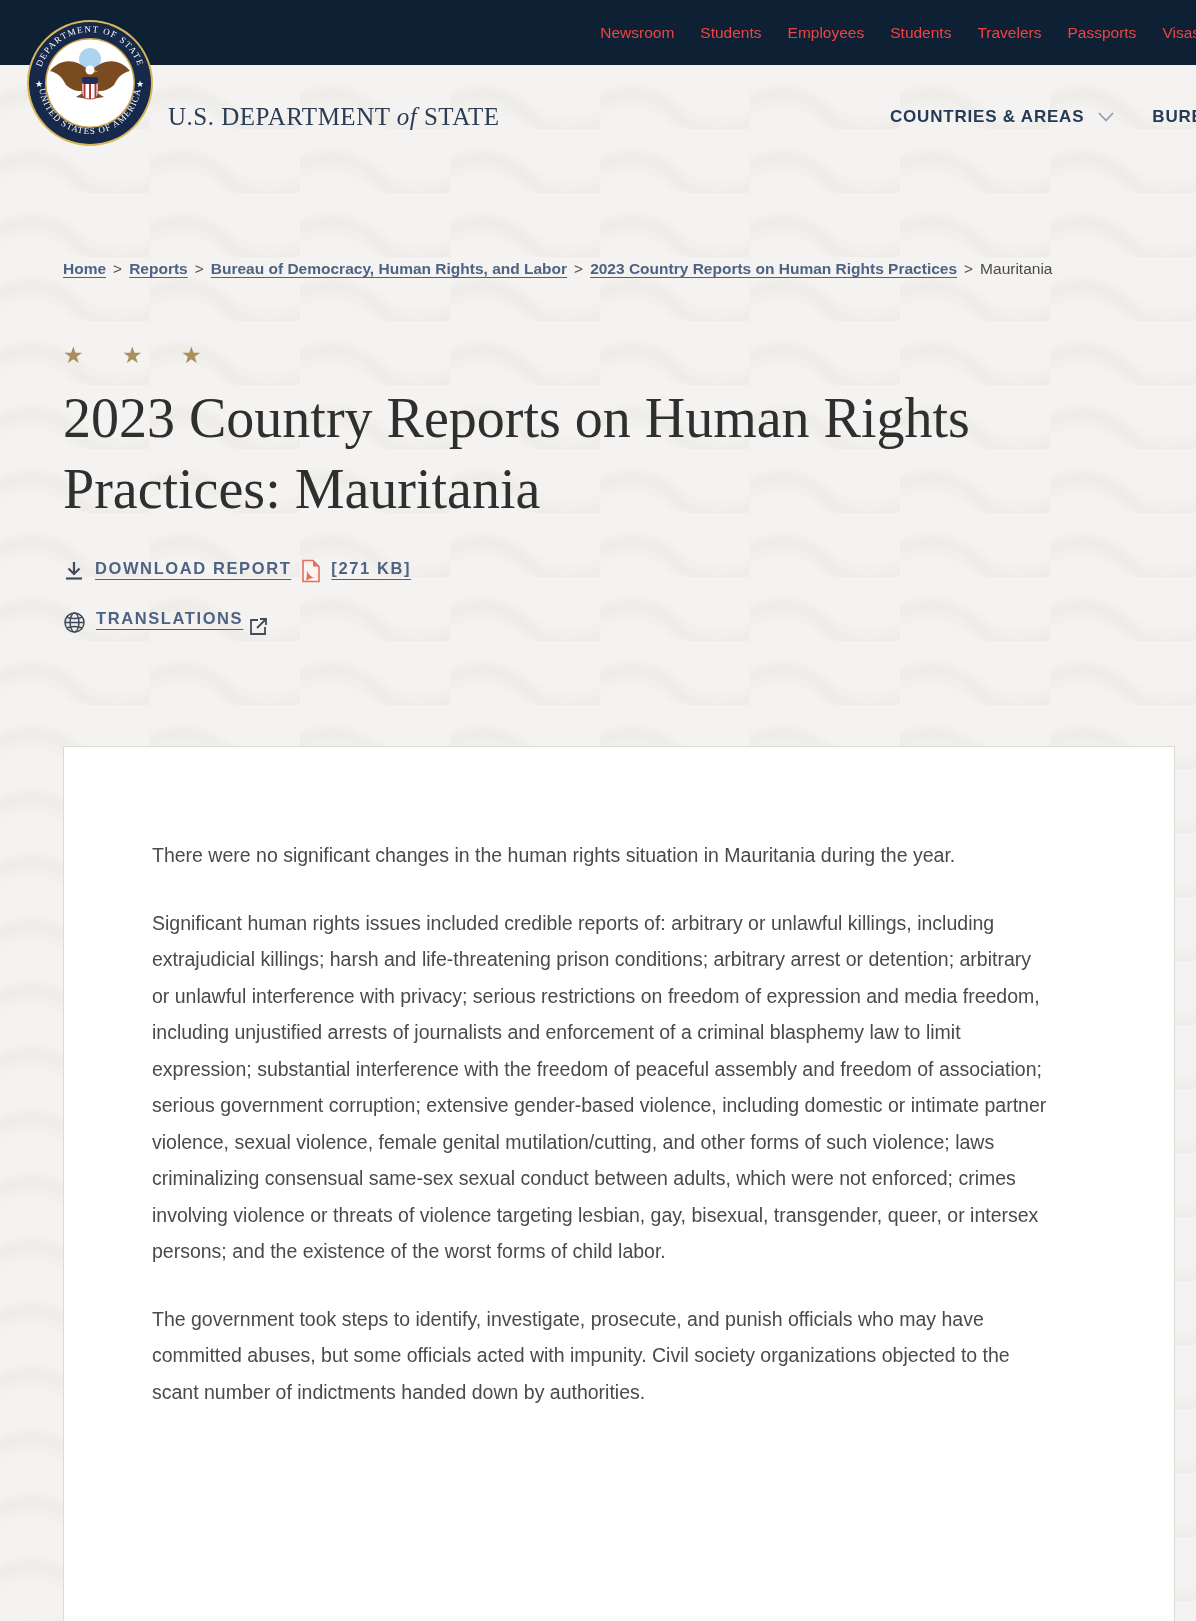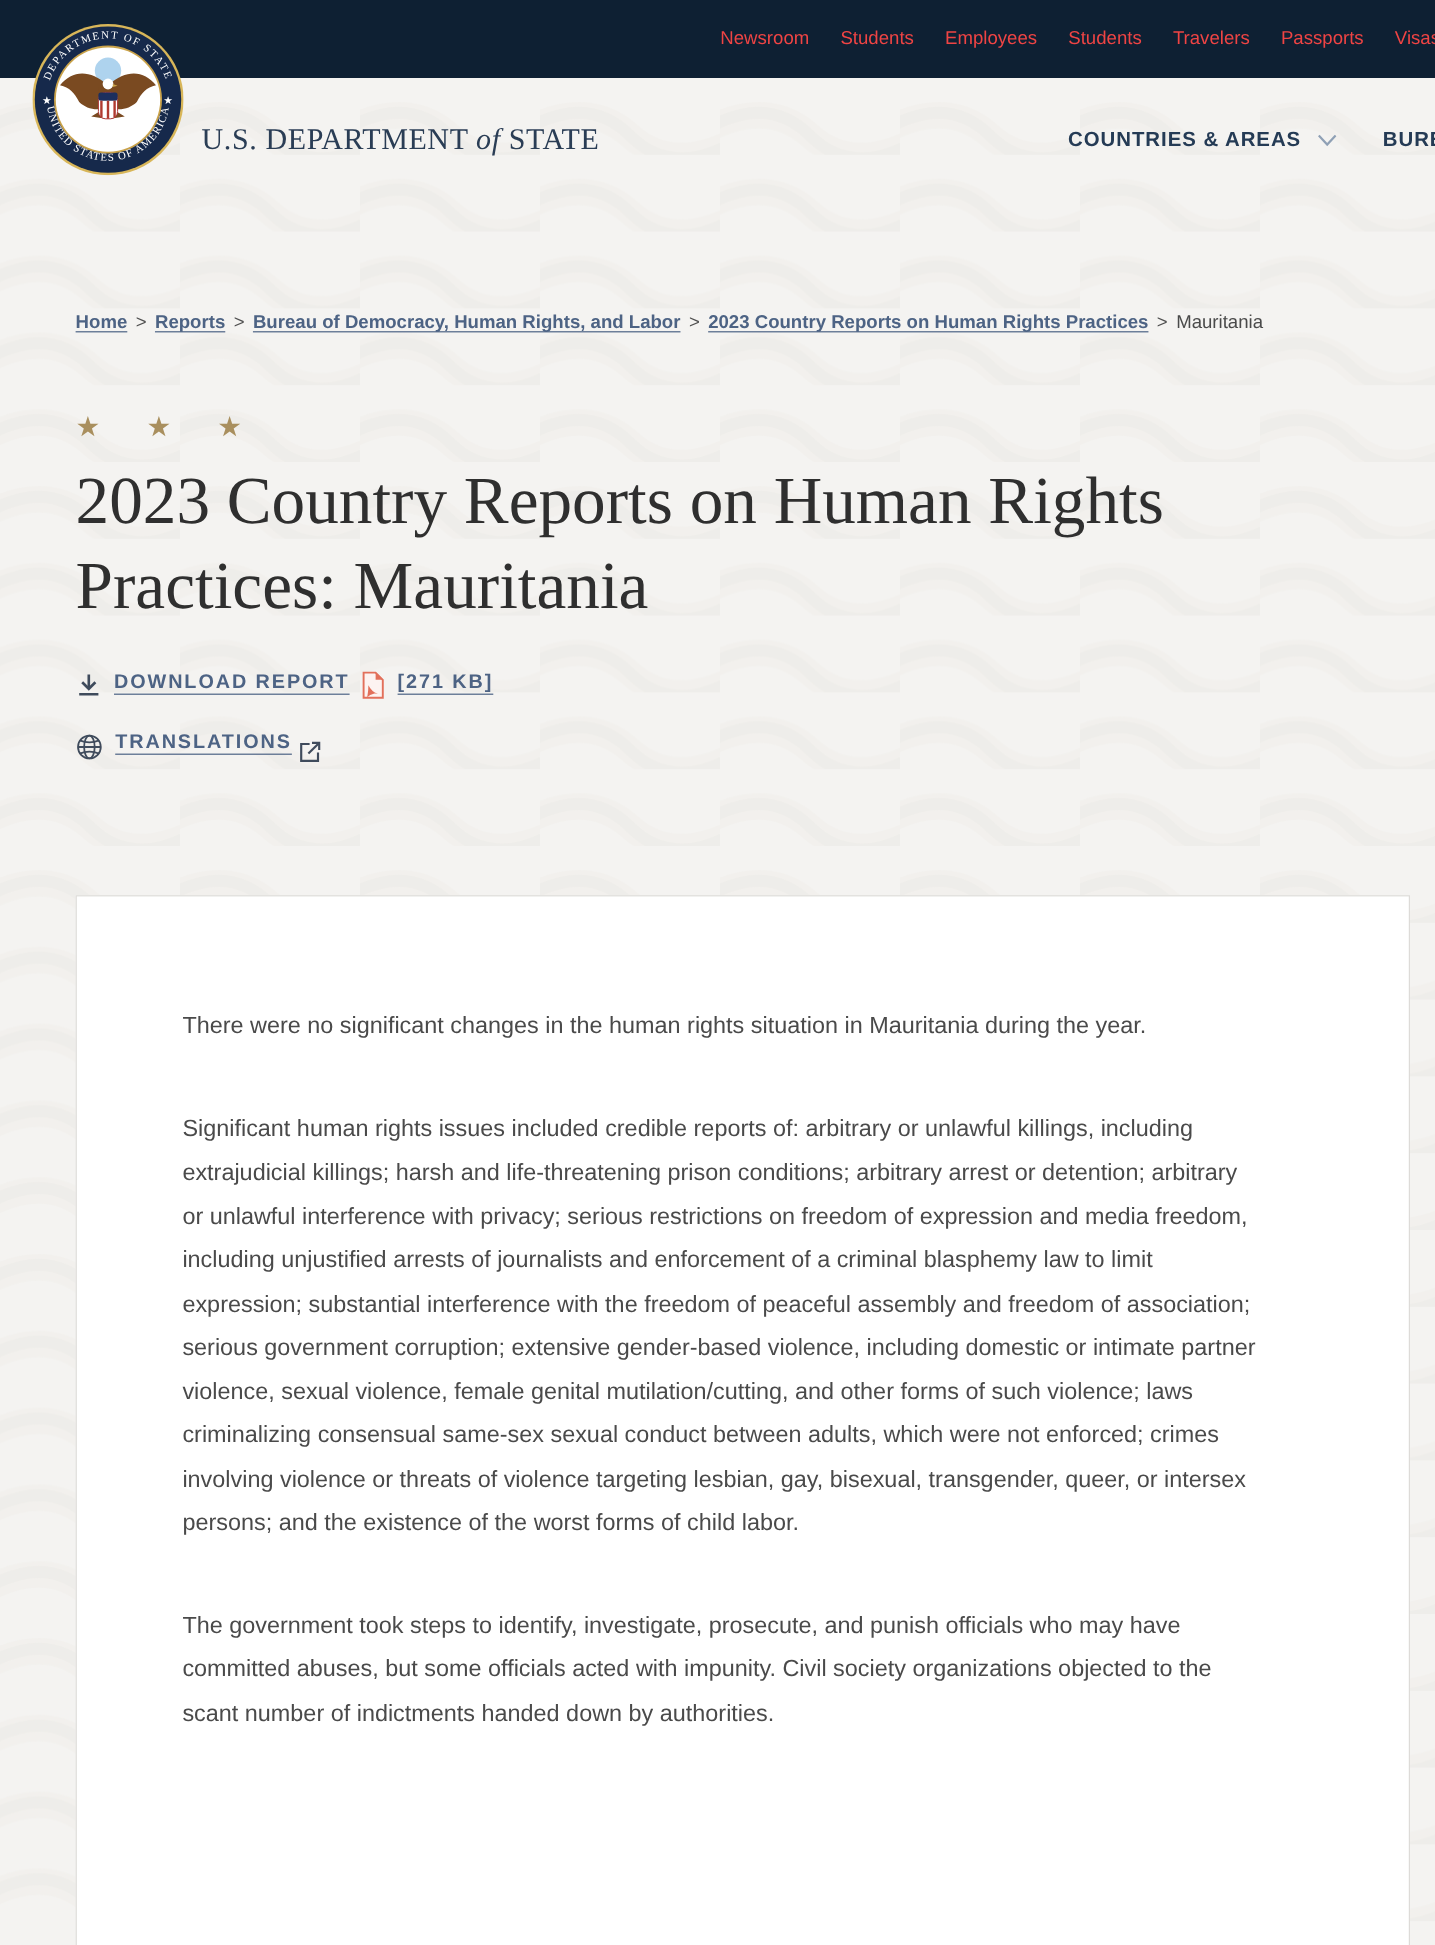--- a/index.html
+++ b/index.html
@@ -96,21 +96,21 @@
     padding:70px 88px 60px 88px;
   }
   .card-heading {
     font-family:"Liberation Serif", serif; font-weight:400;
     font-size:45px; letter-spacing:0.5px; color:#3a3a3a;
   }
   .card p {
     margin-top:20px; width:900px;
     font-size:19.5px; line-height:36.5px; color:#4a4a4a;
   }
-  .card p + p { margin-top:49px; }
+  .card p + p { margin-top:31px; }
 </style>
 </head>
 <body>
 
 <div class="page">
 
   <svg class="wave-bg" xmlns="http://www.w3.org/2000/svg">
     <defs>
       <pattern id="waves" width="150" height="64" patternUnits="userSpaceOnUse">
         <path d="M -20 48 Q 37 10 75 48 T 170 48" fill="none" stroke="#e9e7e4" stroke-width="10" opacity="0.55"></path>

